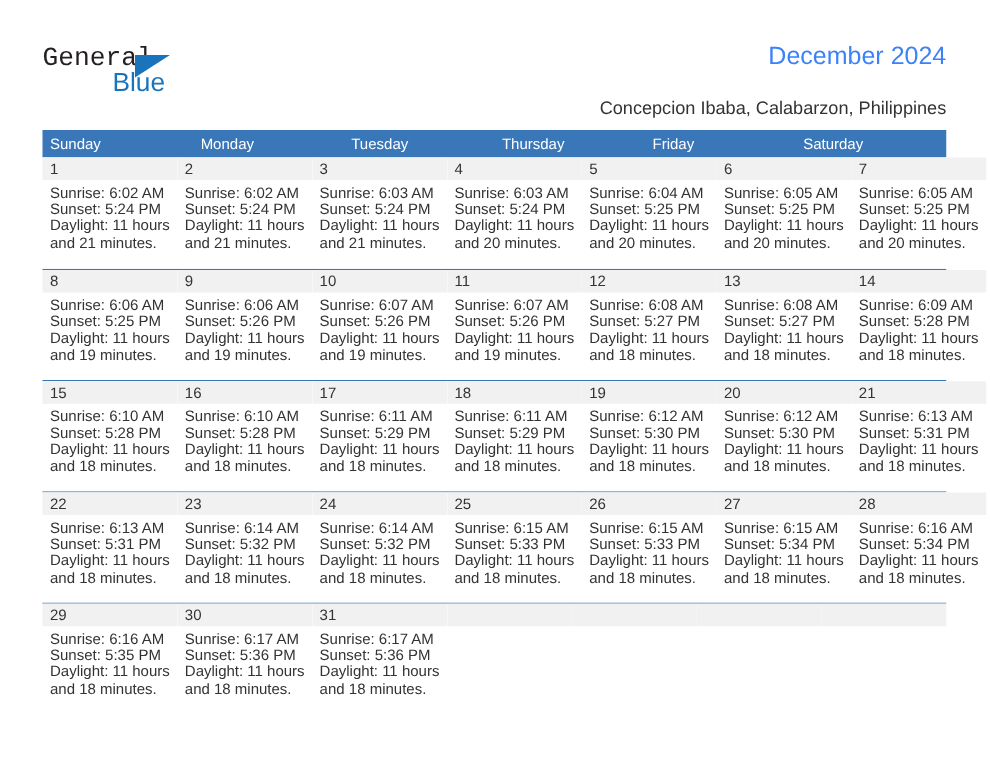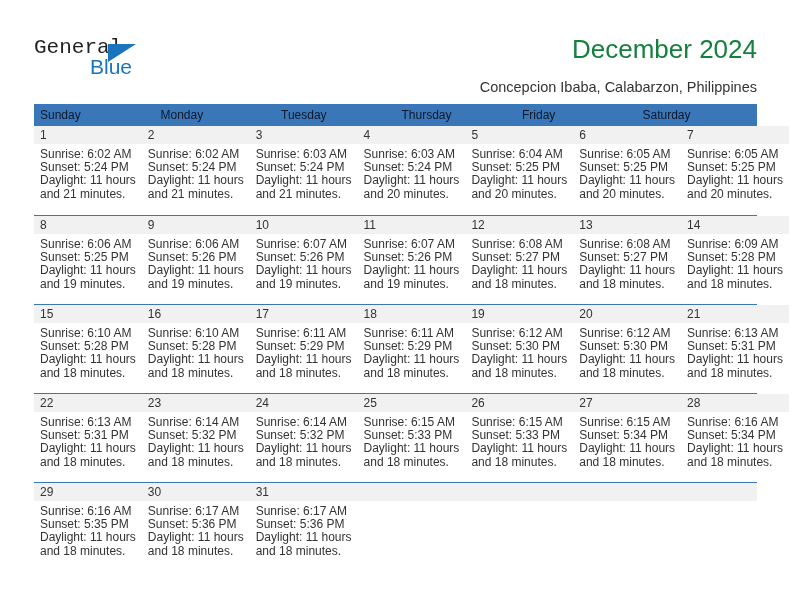--- a/index.html
+++ b/index.html
@@ -62,22 +62,22 @@
     width: 0;
     height: 0;
     border-left: 28px solid #1a74bb;
     border-bottom: 18px solid transparent;
   }
 
   .title {
     position: absolute;
     right: 35px;
     top: 34px;
-    font-size: 26px;
-    color: #15803d;
+    font-size: 20px;
+    color: #3b82f6;
     text-align: right;
     white-space: nowrap;
     font-weight: normal;
   }
   .subtitle {
     position: absolute;
     right: 35px;
     top: 79px;
     font-size: 14.5px;
     color: #333333;
@@ -93,21 +93,21 @@
     width: 723px;
   }
 
   .weekdays {
     display: flex;
     background: #3a77b8;
     height: 22px;
   }
   .weekday {
     flex: 1 1 0;
-    color: #0f172a;
+    color: #ffffff;
     font-size: 12px;
     line-height: 22px;
     padding-left: 6px;
     box-sizing: border-box;
     white-space: nowrap;
   }
 
   .week {
     display: flex;
     border-top: 1px solid #3a77b8;

